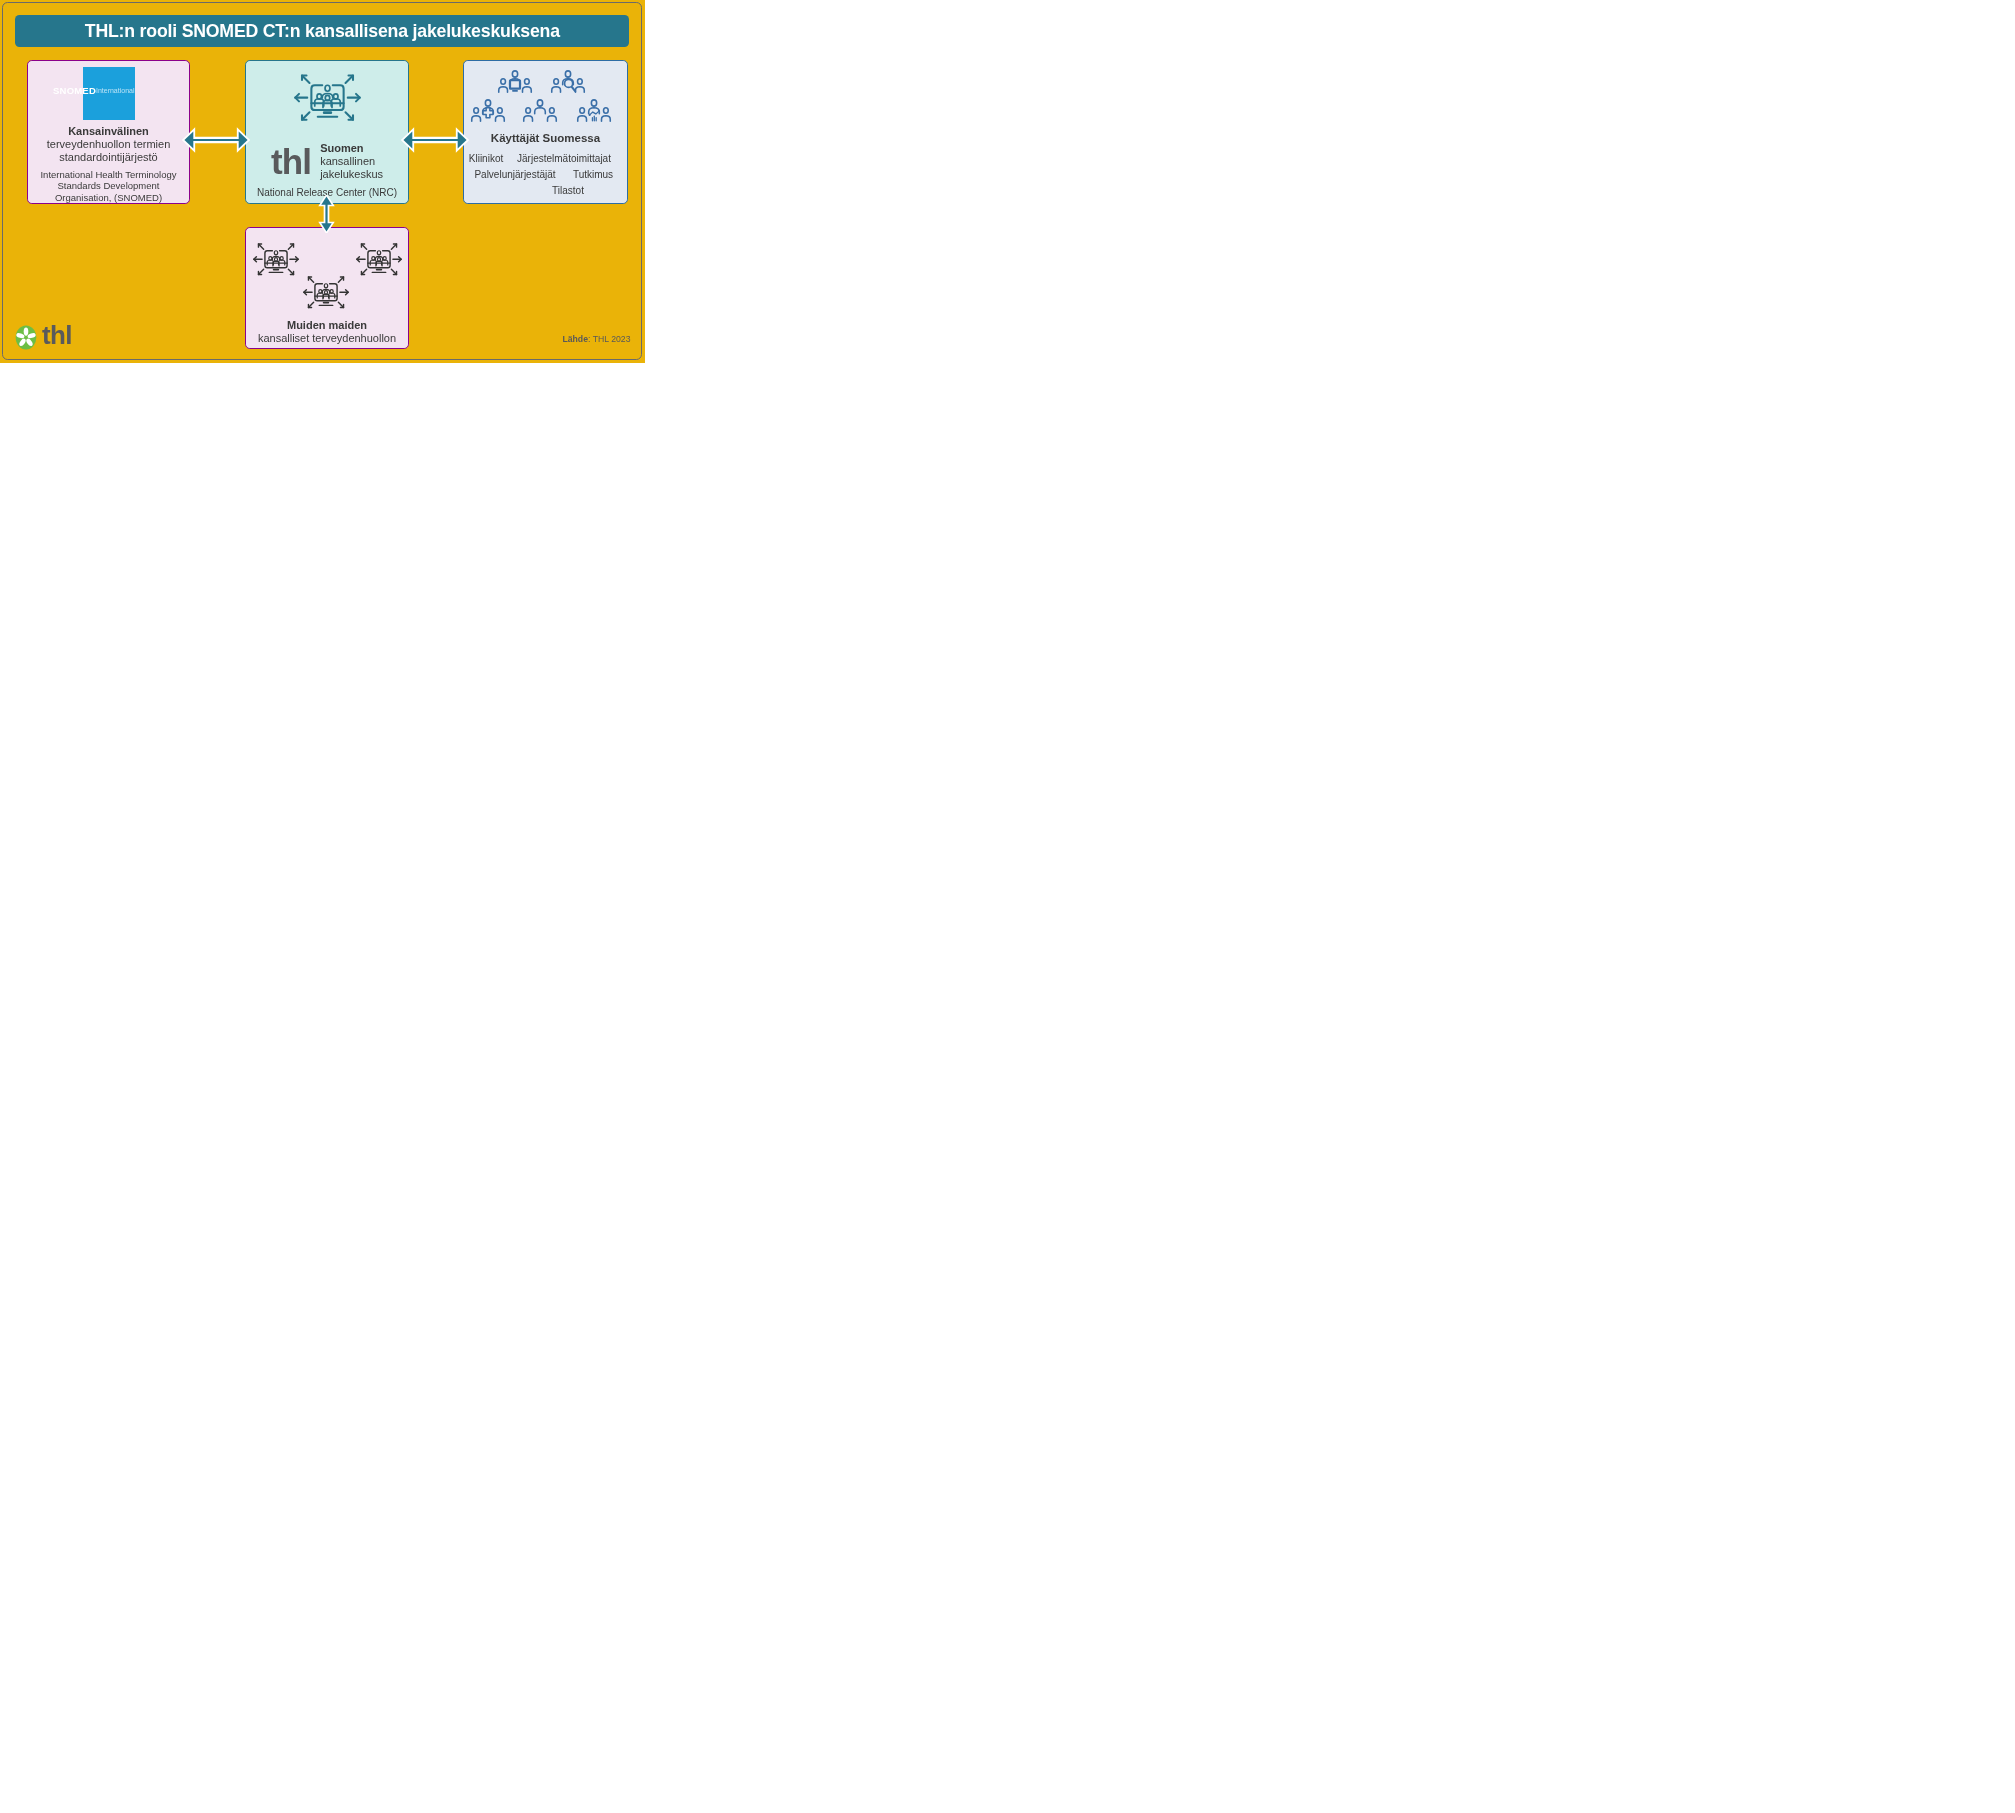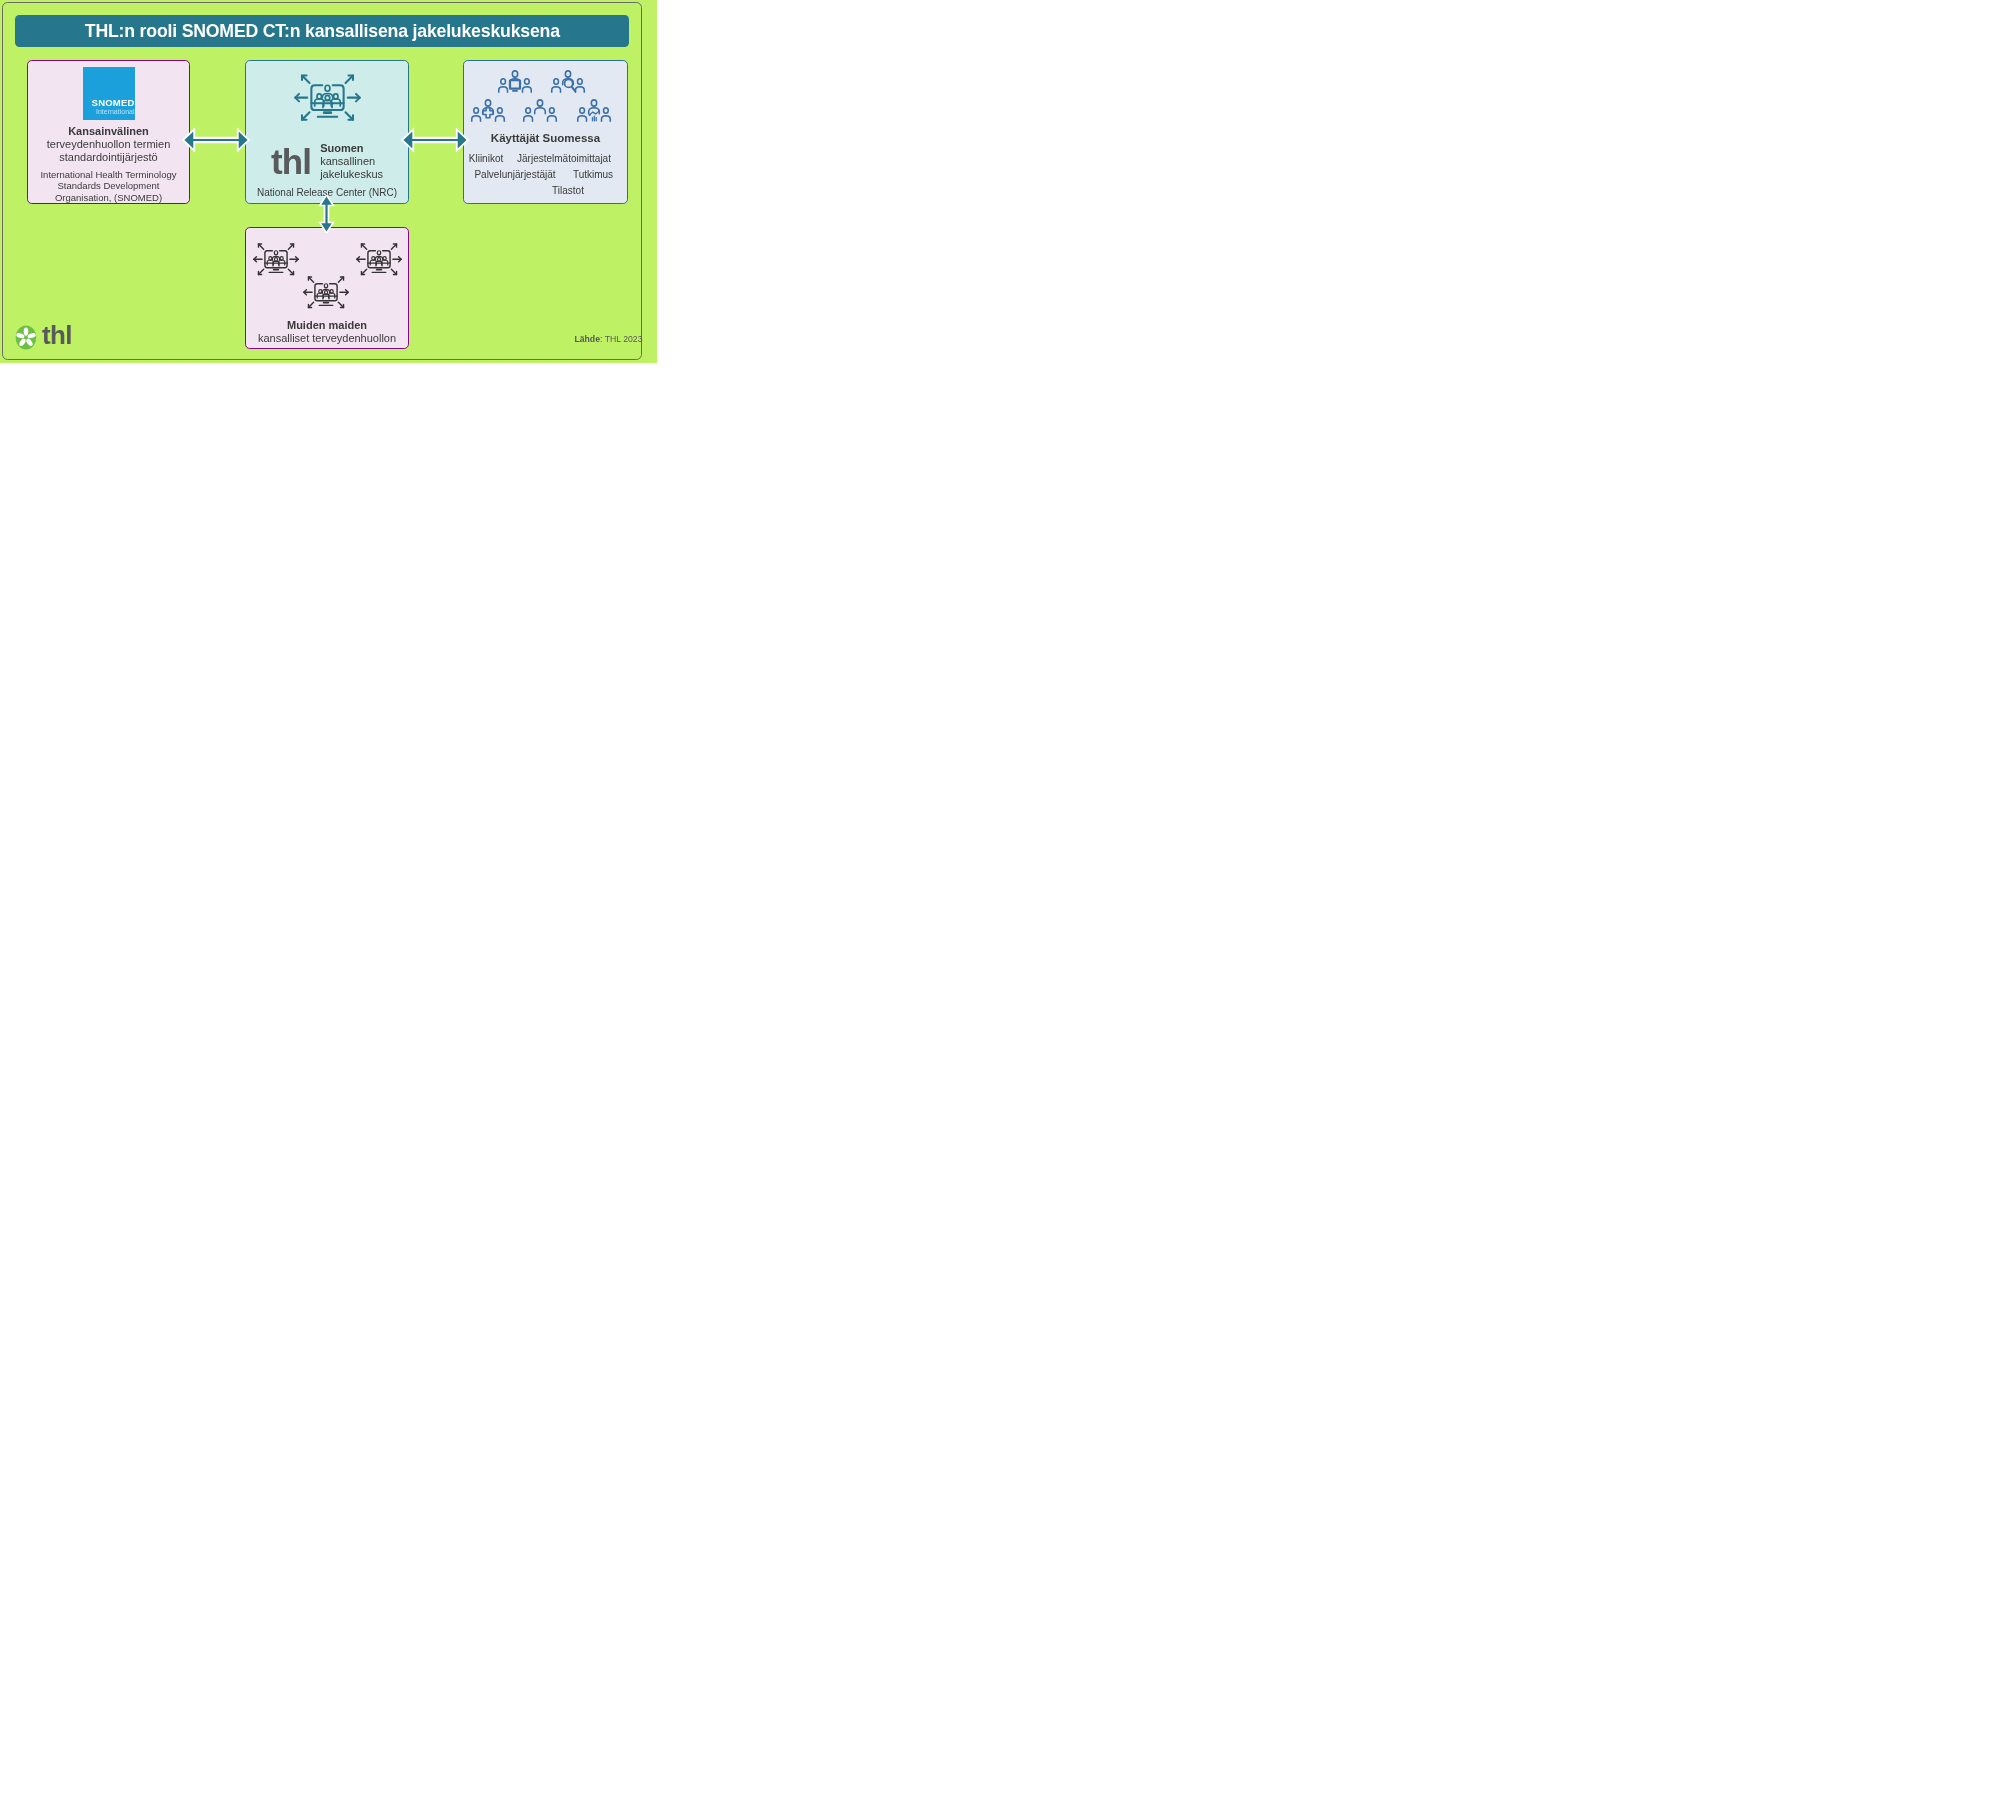--- a/index.html
+++ b/index.html
@@ -6,40 +6,40 @@
   :root{
     --banner:#26768C; --teal:#26768C; --teal_fill:#CEEDEA;
     --purple:#8B028B; --pink_fill:#F3E4F1;
     --blue_border:#2E6DA4; --blue_fill:#E3E9F2; --icon_blue:#3A6FA8;
     --snomed_blue:#1BA0DC; --snomed_sub:#B9E2F6;
     --thl_green:#6CBE45; --text_dark:#3A3A3A; --gray_logo:#595A5C;
     --frame_border:#6A6A6A; --icon_dark:#333333; --source_text:#595959;
   }
   html,body{margin:0;padding:0;background:#fff;}
   body{font-family:"Liberation Sans","DejaVu Sans",sans-serif;color:var(--text_dark);}
-  #canvas{position:relative;width:645px;height:363px;background:#bef264;overflow:hidden;padding-left:12px;}
+  #canvas{position:relative;width:645px;height:363px;background:#eab308;overflow:hidden;}
   .frame{position:absolute;left:2.4px;top:2.4px;width:638px;height:356px;
          border:0.8px solid var(--frame_border);border-radius:5.6px;}
   .banner{position:absolute;left:15.3px;top:15px;width:614px;height:32px;
           background:var(--banner);border-radius:4.4px;display:flex;align-items:center;justify-content:center;}
   .banner span{color:#fff;font-size:17.7px;font-weight:700;letter-spacing:-0.2px;white-space:nowrap;}
 
   .box{position:absolute;border-radius:4.8px;box-sizing:border-box;}
   .left-box{left:27px;top:60px;width:163px;height:144px;background:var(--pink_fill);
             border:1.2px solid var(--purple);display:flex;flex-direction:column;align-items:center;}
   .center-box{left:245px;top:60px;width:164px;height:144px;background:var(--teal_fill);
             border:1.2px solid var(--teal);display:flex;flex-direction:column;align-items:center;}
   .right-box{left:463px;top:60px;width:165px;height:144px;background:var(--blue_fill);
             border:1.2px solid var(--blue_border);}
   .bottom-box{left:245px;top:227px;width:164px;height:122px;background:var(--pink_fill);
             border:1.2px solid var(--purple);}
 
   
   .snomed-logo{margin-top:6px;width:52px;height:57px;background:var(--snomed_blue);
-               display:flex;flex-direction:column;align-items:flex-end;justify-content:flex-end;padding-bottom:4.8px;box-sizing:border-box;}
+               display:flex;flex-direction:row;align-items:center;justify-content:flex-end;padding-bottom:4.8px;box-sizing:border-box;}
   .snomed-logo .sn1{color:#fff;font-size:9.5px;font-weight:700;letter-spacing:0.2px;line-height:1.05;}
   .snomed-logo .sn2{color:var(--snomed_sub);font-size:7px;font-weight:400;line-height:1.1;}
   .bx-heading{font-size:11px;font-weight:700;line-height:1.17;}
   .left-box .bx-heading{margin-top:4.8px;}
   .bx-line{font-size:11px;line-height:1.17;}
   .bx-sub{margin-top:5.2px;text-align:center;font-size:9.5px;line-height:1.2;}
 
   
   .dist-main{margin-top:13.3px;width:75px;height:48px;color:var(--teal);}
   .thl-row{margin-top:20px;display:flex;align-items:center;gap:8.9px;}

